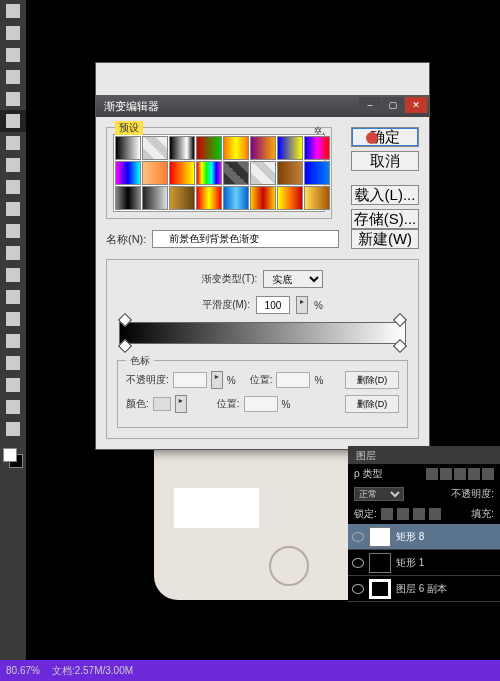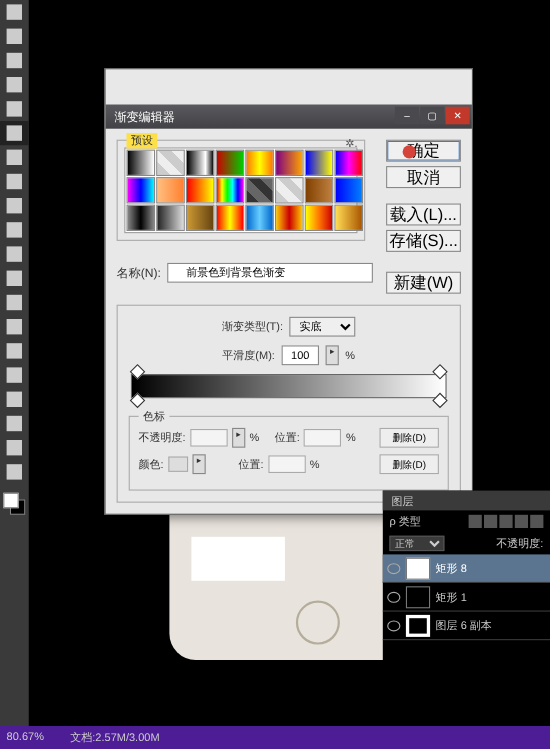--- a/index.html
+++ b/index.html
@@ -8,21 +8,21 @@
     
     .toolbar { position: absolute; left: 0; top: 0; width: 26px; height: 660px; background: #3a3a3a; display: flex; flex-direction: column; }
     .tool { width: 26px; height: 22px; display: flex; align-items: center; justify-content: center; cursor: pointer; }
     .tool.active { background: #222; }
     .tool-icon { width: 14px; height: 14px; background: #ccc; }
     .toolbar-colors { margin-top: 8px; width: 20px; height: 20px; margin-left: 3px; position: relative; }
     .fg-color { width: 14px; height: 14px; background: #fff; border: 1px solid #888; position: absolute; top: 0; left: 0; }
     .bg-color { width: 14px; height: 14px; background: #000; border: 1px solid #888; position: absolute; top: 6px; left: 6px; }
     
     
-    .statusbar { position: absolute; bottom: 0; left: 0; width: 100%; height: 21px; background: #4c1d95; color: #ccc; display: flex; align-items: center; padding: 0 6px; font-size: 10px; gap: 24px; }
+    .statusbar { position: absolute; bottom: 0; left: 0; width: 100%; height: 21px; background: #6d28d9; color: #ccc; display: flex; align-items: center; padding: 0 6px; font-size: 10px; gap: 12px; }
     
     
     .canvas-bg { position: absolute; left: 26px; top: 0; right: 0; bottom: 21px; background: #000; }
     .phone { position: absolute; left: 128px; top: 400px; width: 250px; height: 200px; background: #e8e3dc; border-radius: 24px; }
     .phone-screen { position: absolute; left: 20px; top: 88px; width: 85px; height: 40px; background: #fff; }
     .phone-btn { position: absolute; left: 115px; bottom: 14px; width: 40px; height: 40px; border: 2px solid #b4ad9c; border-radius: 50%; }
     
     
     .dialog { position: absolute; left: 95px; top: 62px; width: 335px; background: #e8e8e8; border: 1px solid #555; box-shadow: 2px 2px 10px rgba(0,0,0,0.5); }
     .dialog-titlebar { height: 22px; background: linear-gradient(#5a5a5e, #424246); color: #fff; display: flex; align-items: center; padding: 0 8px; font-size: 11px; position: relative; margin-top: 32px; }
@@ -37,21 +37,21 @@
     .swatch-grid { display: grid; grid-template-columns: repeat(8, 26px); grid-auto-rows: 24px; gap: 1px; background: #fff; border: 1px solid #999; padding: 1px; }
     .swatch { border: 1px solid #888; }
     
     .btn-col { position: absolute; right: 10px; top: 10px; display: flex; flex-direction: column; gap: 4px; }
     .btn { width: 68px; height: 20px; background: #f0f0f0; border: 1px solid #888; font-size: 15px; cursor: pointer; position: relative; display: flex; align-items: center; justify-content: center; }
     .btn.default { box-shadow: 0 0 0 1px #3a7dd4 inset; }
     .cursor-fake { position: absolute; left: 14px; top: 4px; width: 12px; height: 12px; background: #d4443a; border-radius: 50%; z-index: 2; }
     
     .name-row { margin-top: 10px; display: flex; align-items: center; gap: 6px; }
     .name-row input { flex: 1; height: 18px; border: 1px solid #888; padding: 0 16px; font-size: 10px; background: #fff; }
-    .name-row .btn { width: 68px; margin-left: 6px; margin-top: 18px; }
+    .name-row .btn { width: 68px; margin-left: 6px; }
     
     .gradient-edit { border: 1px solid #aaa; margin-top: 10px; padding: 10px; }
     .row { display: flex; align-items: center; gap: 6px; margin-bottom: 8px; font-size: 10px; justify-content: center; }
     .row label { }
     .row select, .row input[type=text] { height: 18px; border: 1px solid #888; font-size: 10px; padding: 0 4px; }
     .row select { width: 60px; }
     .row input.num { width: 34px; text-align: center; }
     .spin { width: 12px; height: 18px; border: 1px solid #888; background: #ddd; font-size: 8px; text-align: center; line-height: 9px; }
     
     .gradient-bar-wrap { position: relative; margin: 8px 2px 16px; }
@@ -271,20 +271,28 @@
       <div class="lp-icon"></div>
       <div class="lp-icon"></div>
       <div class="lp-icon"></div>
       <div class="lp-icon"></div>
     </div>
   </div>
   <div class="lp-row">
     <select style="width:50px"><option>正常</option></select>
     <span style="margin-left:auto">不透明度:</span>
   </div>
+  <div class="lp-row">
+    <span>锁定:</span>
+    <div class="lp-icon"></div>
+    <div class="lp-icon"></div>
+    <div class="lp-icon"></div>
+    <div class="lp-icon"></div>
+    <span style="margin-left:auto">填充:</span>
+  </div>
   <div class="lp-list" id="layer-list">
       <div class="lp-item sel">
         <div class="eye"></div>
         <div class="thumb "></div>
         <span>矩形 8</span>
       </div>
       <div class="lp-item">
         <div class="eye"></div>
         <div class="thumb dark"></div>
         <span>矩形 1</span>

